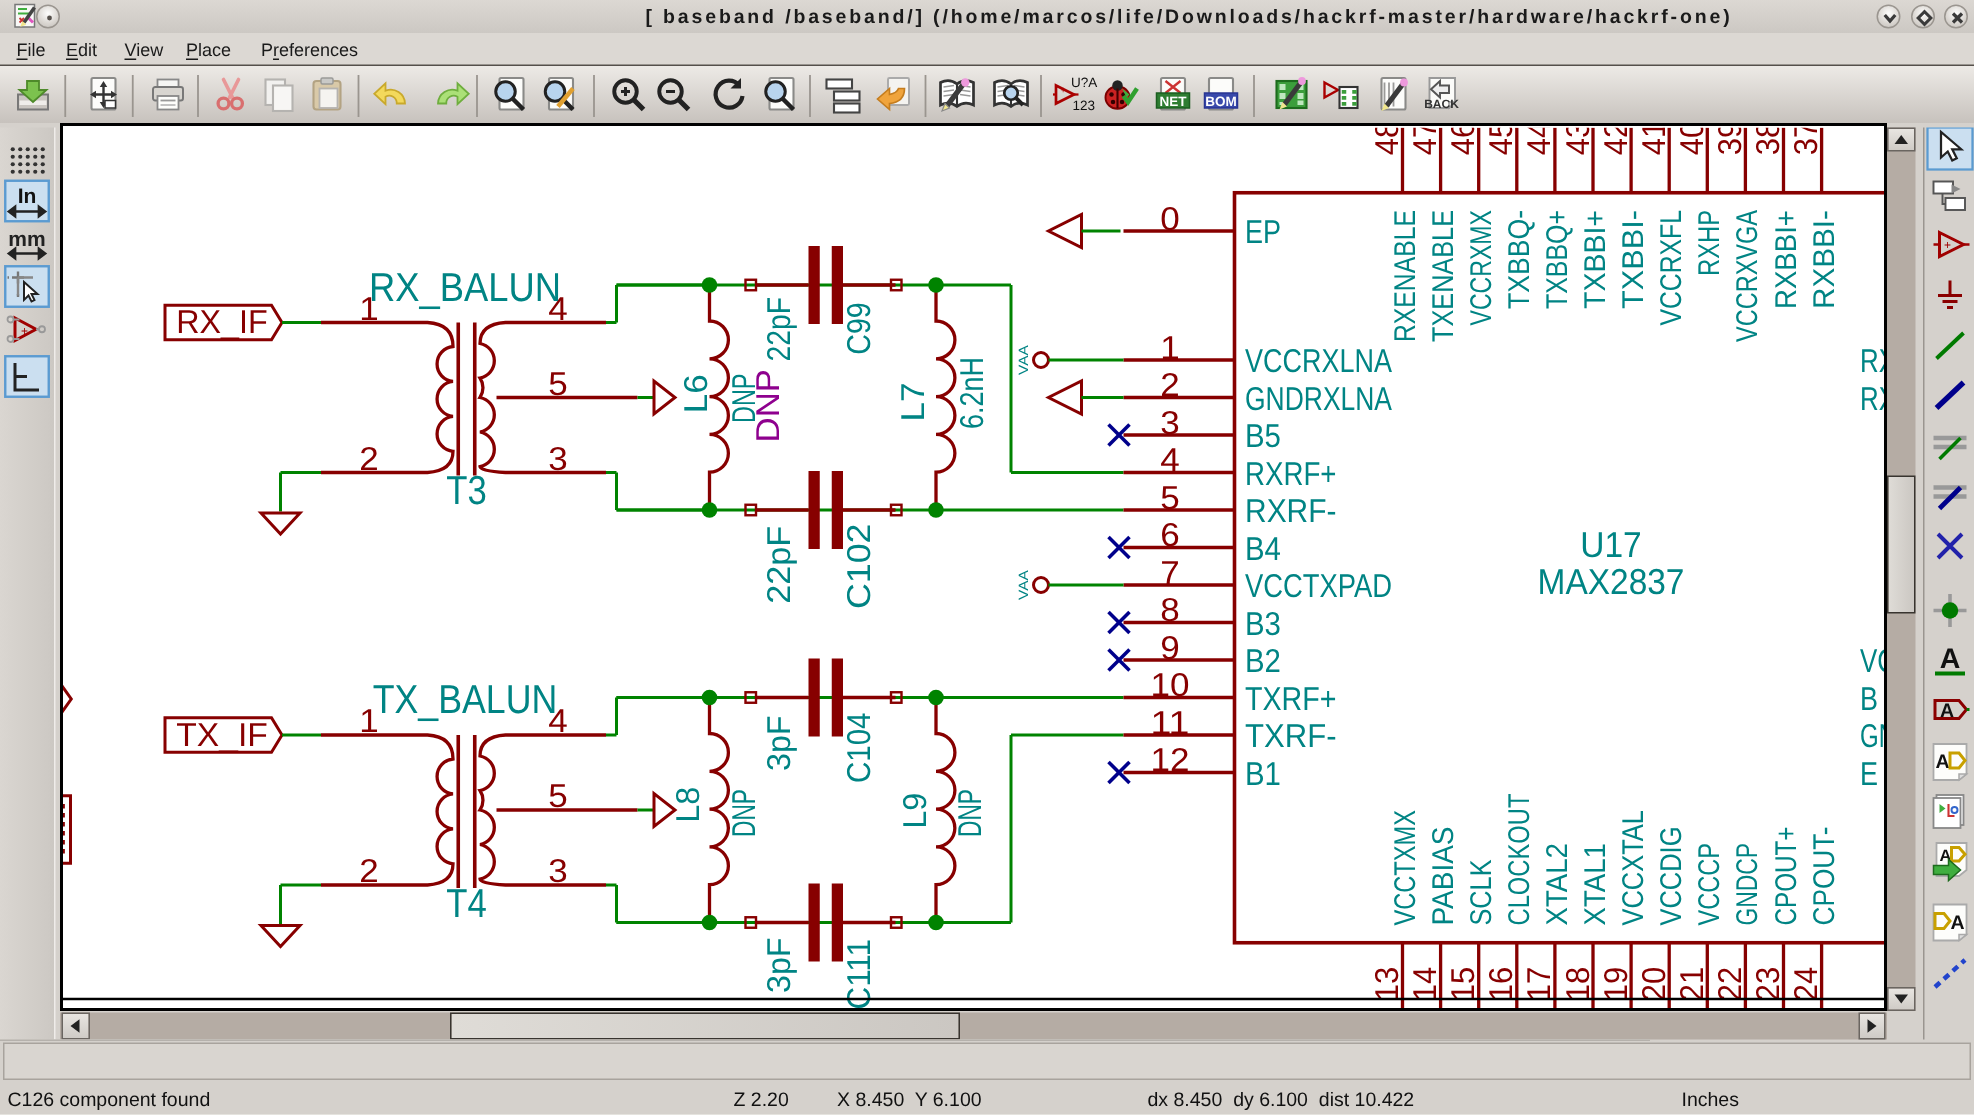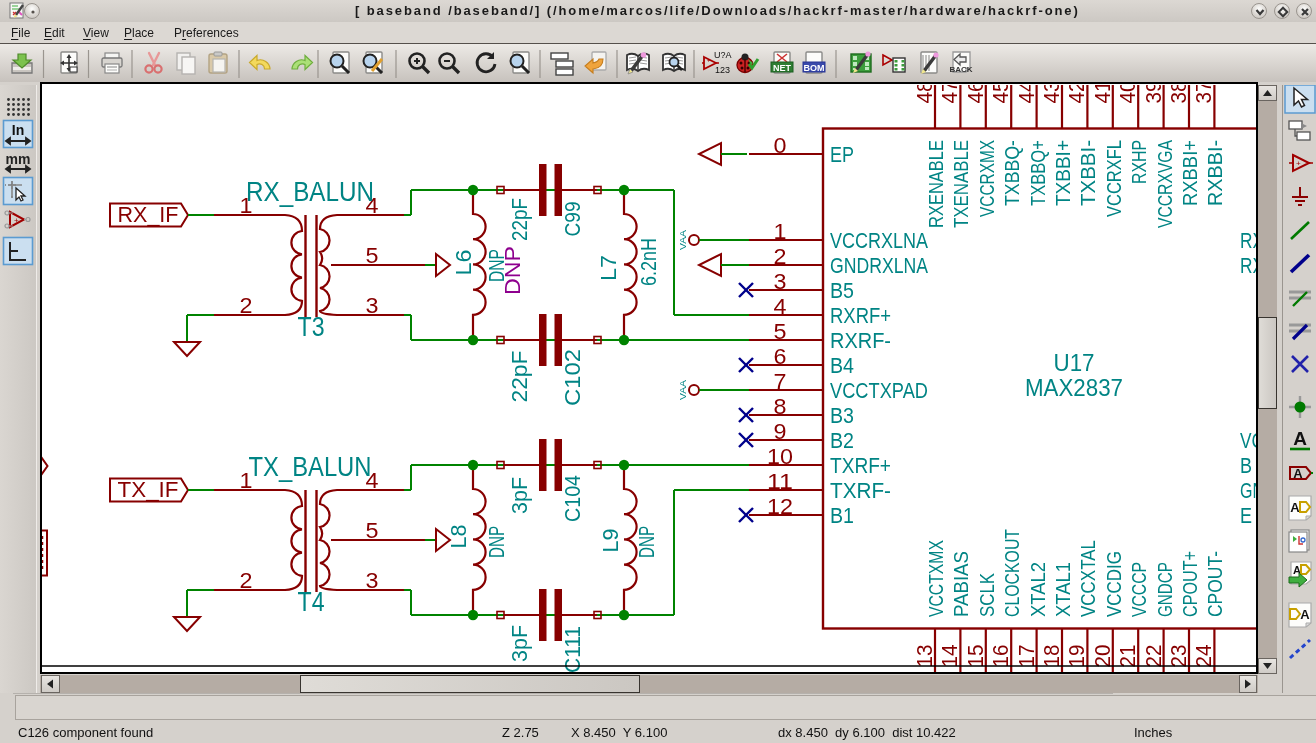--- a/index.html
+++ b/index.html
@@ -1,37 +1,37 @@
 <!DOCTYPE html>
 <html><head>
 <meta charset="utf-8">
 <style>
 * { margin:0; padding:0; box-sizing:border-box; }
 html,body { width:1316px; height:743px; overflow:hidden; }
 body { font-family:"Liberation Sans", sans-serif; background:#d5d1cc; position:relative; }
 .abs { position:absolute; }
 #titlebar { left:0; top:0; width:1316px; height:22px;
   background:linear-gradient(#dcd8d3,#ccc8c3); }
-#title-text { left:355px; top:3px; width:800px; text-align:left; font-size:13px; font-weight:bold; color:#1a1a1a; letter-spacing:1.9px; }
+#title-text { left:355px; top:3px; width:800px; text-align:right; font-size:13px; font-weight:bold; color:#1a1a1a; letter-spacing:1.9px; }
 .wbtn { width:16px; height:16px; border-radius:50%; top:3px;
   background:radial-gradient(circle at 50% 35%, #fdfdfc, #d9d5d0 60%, #c2beb9);
   border:1px solid #9a958f; }
 .wbtn svg { position:absolute; left:1px; top:1px; }
 #menubar { left:0; top:22px; width:1316px; height:22px; background:#dcd8d3; border-bottom:1px solid #55504b; }
 .menu { top:26px; font-size:12px; color:#1a1a1a; }
 .menu u { text-underline-offset:2px; }
 #toolbar { left:0; top:44px; width:1316px; height:38px; background:linear-gradient(#edeae6,#c7c2bd);text-align:right; }
 #lefttb { left:0; top:85px; width:37px; height:608px; background:linear-gradient(90deg,#dad6d1,#ccc8c3); border-right:1px solid #efece9; }
 #righttb { left:1282px; top:85px; width:34px; height:608px; background:#d5d1cc; border-left:1px solid #9a958f; }
 #canvas { left:40px; top:82px; width:1218px; height:592px; background:#fff; border:2px solid #000; }
 #vscroll { left:1258px; top:85px; width:19px; height:589px; background:#b5aca4; }
 #hscroll { left:40px; top:675px; width:1218px; height:18px; background:#b5aca4; }
 .sbtn { background:linear-gradient(#e8e5e1,#cfcbc6); border:1px solid #6a6560; }
 .sthumb { background:linear-gradient(90deg,#dfdcd7,#cbc7c2); border:1px solid #38342f; }
-#statusbar { left:13px; top:693px; width:1100px; height:50px; background:#d5d1cc; border-top:1px solid #b5b1ac; }
+#statusbar { left:0; top:693px; width:1100px; height:50px; background:#d5d1cc; border-top:1px solid #b5b1ac; }
 #statusfield { left:2px; top:1px; width:1312px; height:25px; border:1px solid #a8a39d; background:#d9d5d0; }
 .stext { top:31px; font-size:13px; color:#111; }
 </style>
 </head>
 <body>
 <div id="titlebar" class="abs">
   <div class="abs" style="left:9px;top:2px;"><svg width="17" height="17" viewBox="0 0 17 17" xmlns="http://www.w3.org/2000/svg">
         <rect x="1" y="1" width="13" height="15" fill="#f8f8f6" stroke="#777" stroke-width="1"></rect>
         <path d="M3 4 h6 M3 7 h8" stroke="#3fae3f" stroke-width="1.2"></path>
         <path d="M4 10 l3 3 M7 10 l-3 3" stroke="#c33" stroke-width="1.2"></path>
@@ -661,17 +661,17 @@
         <path d="M5 8 L11 3.5 V12.5 Z" fill="#222"></path>
       </svg></div>
   <div class="abs sthumb" style="left:260px;top:0;width:340px;height:18px;"></div>
   <div class="abs sbtn" style="left:1199px;top:0;width:18px;height:18px;"><svg width="16" height="16">
         <path d="M11 8 L5 3.5 V12.5 Z" fill="#222"></path>
       </svg></div>
 </div>
 <div id="statusbar" class="abs">
   <div id="statusfield" class="abs"></div>
   <div class="abs stext" style="left:5px;">C126 component found</div>
-  <div class="abs stext" style="left:489px;">Z 2.75</div>
+  <div class="abs stext" style="left:489px;">Z 2.20</div>
   <div class="abs stext" style="left:558px;">X 8.450&nbsp; Y 6.100</div>
   <div class="abs stext" style="left:765px;">dx 8.450&nbsp; dy 6.100&nbsp; dist 10.422</div>
   <div class="abs stext" style="left:1121px;">Inches</div>
 </div>
 
 </body></html>

